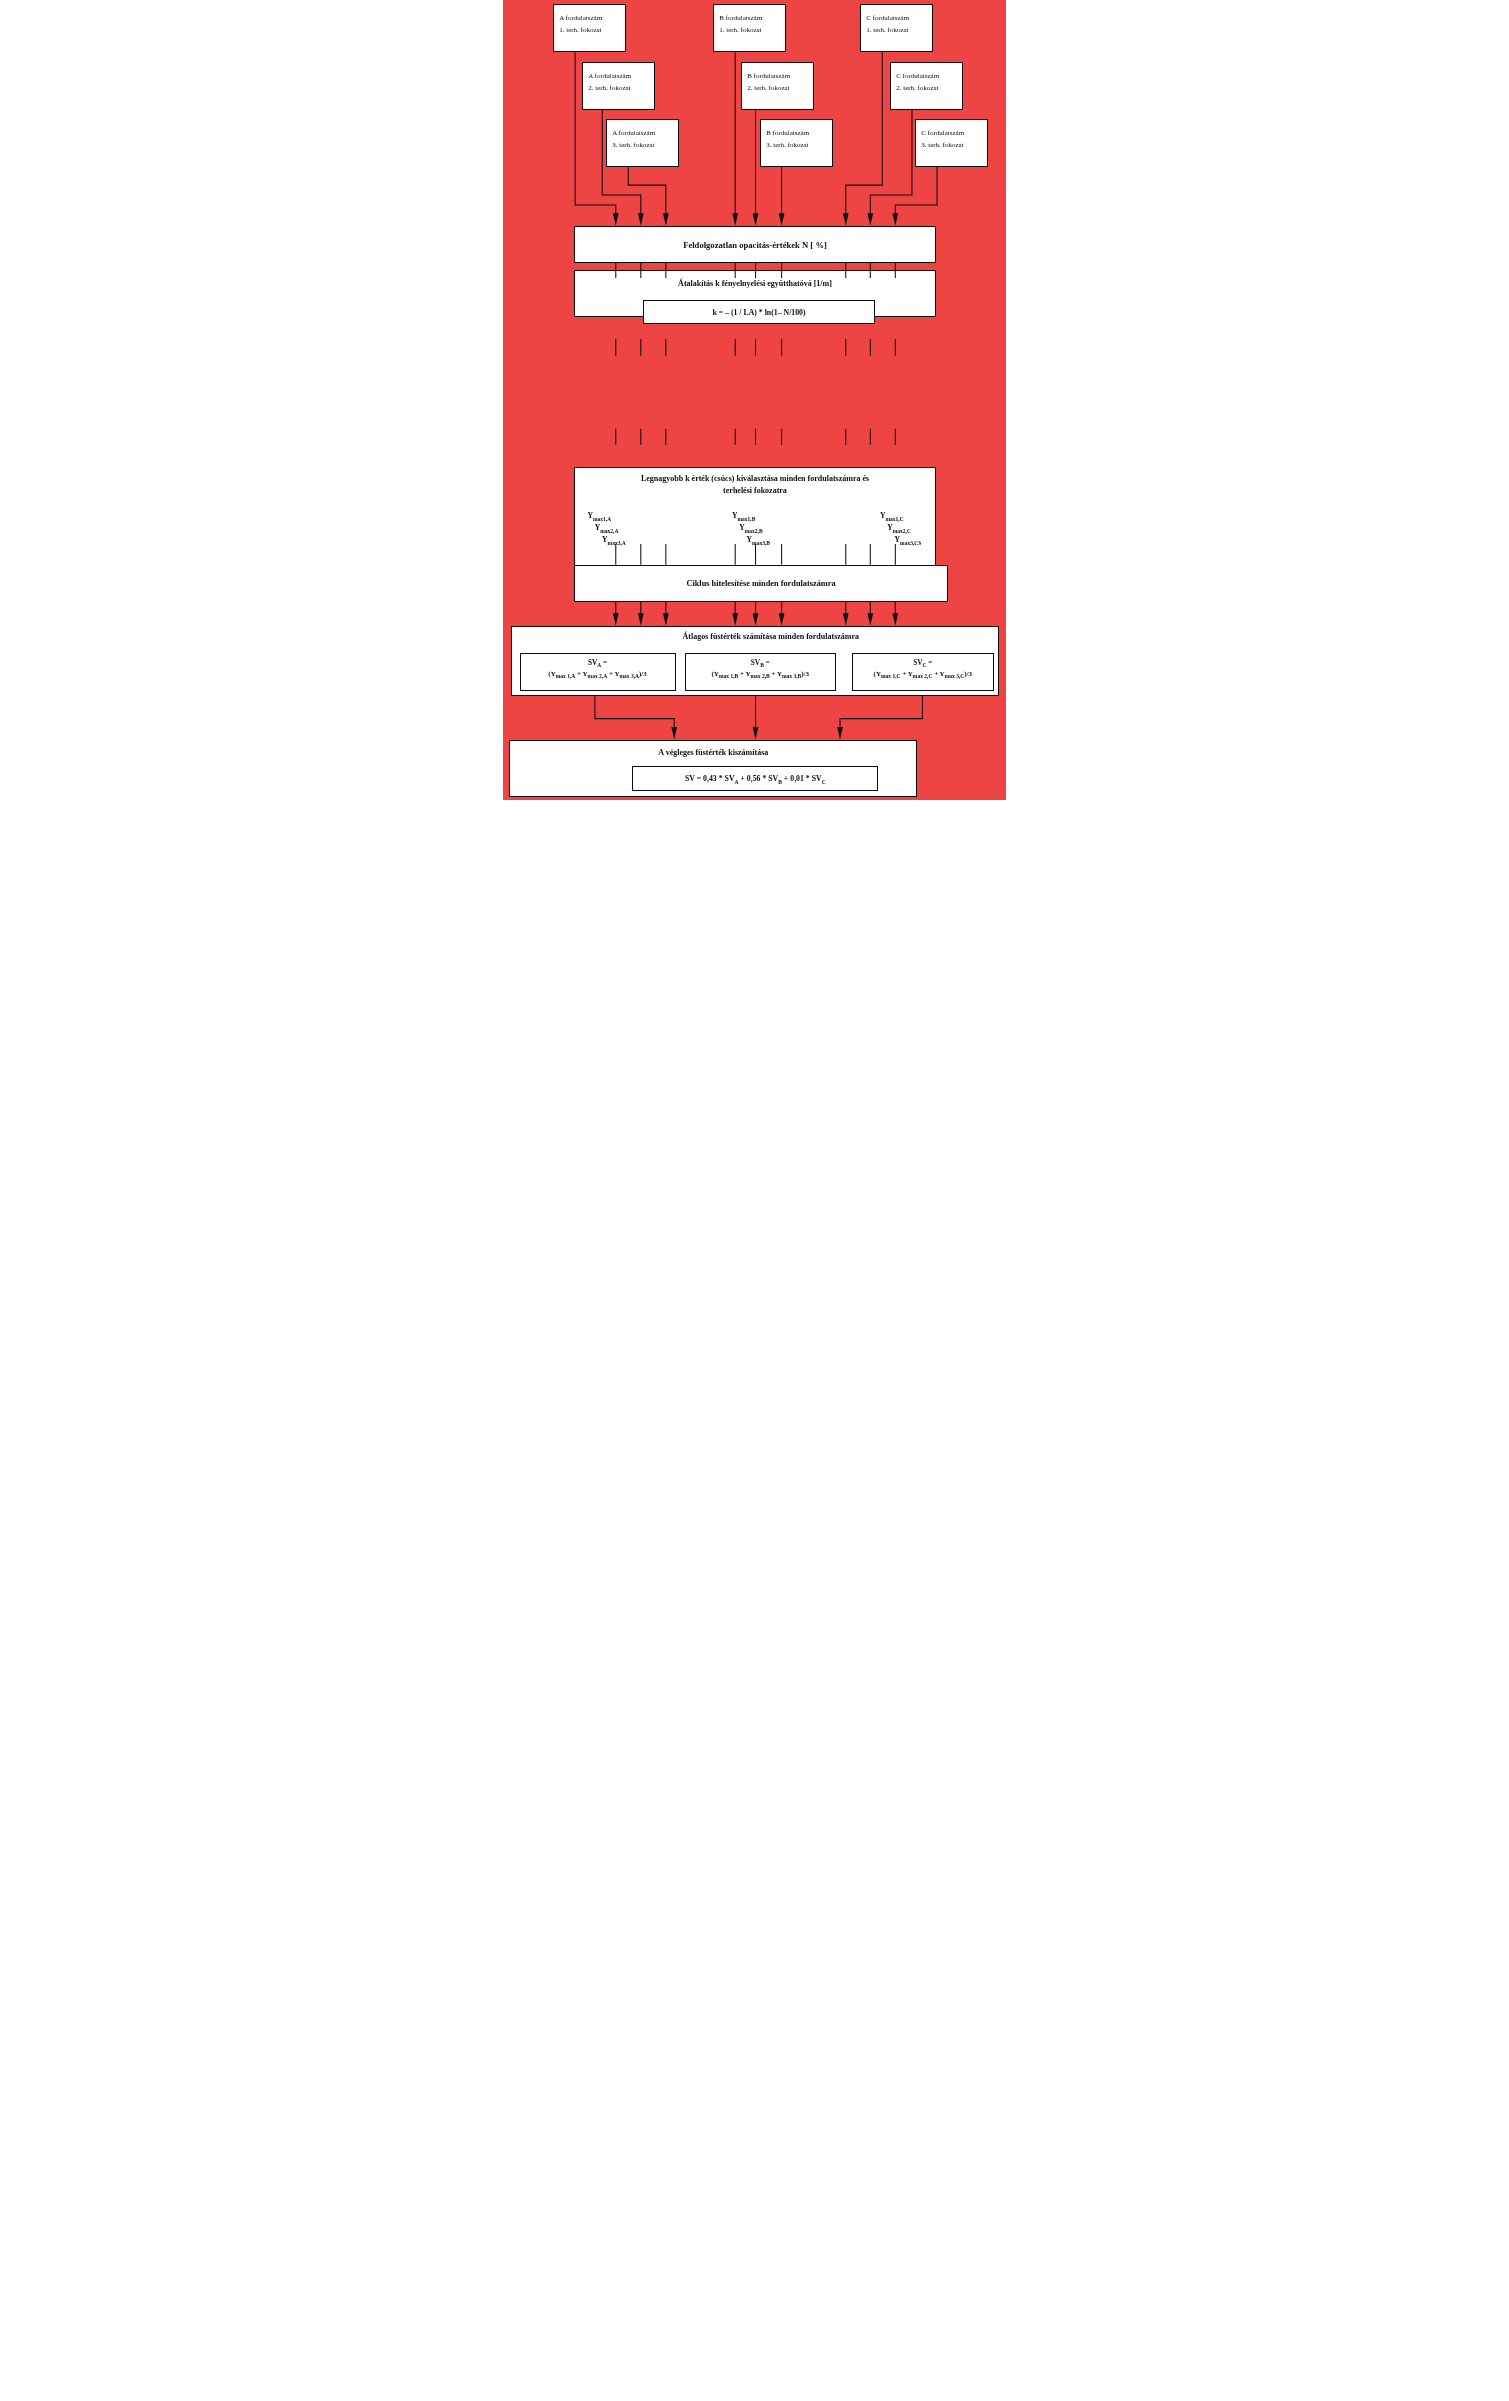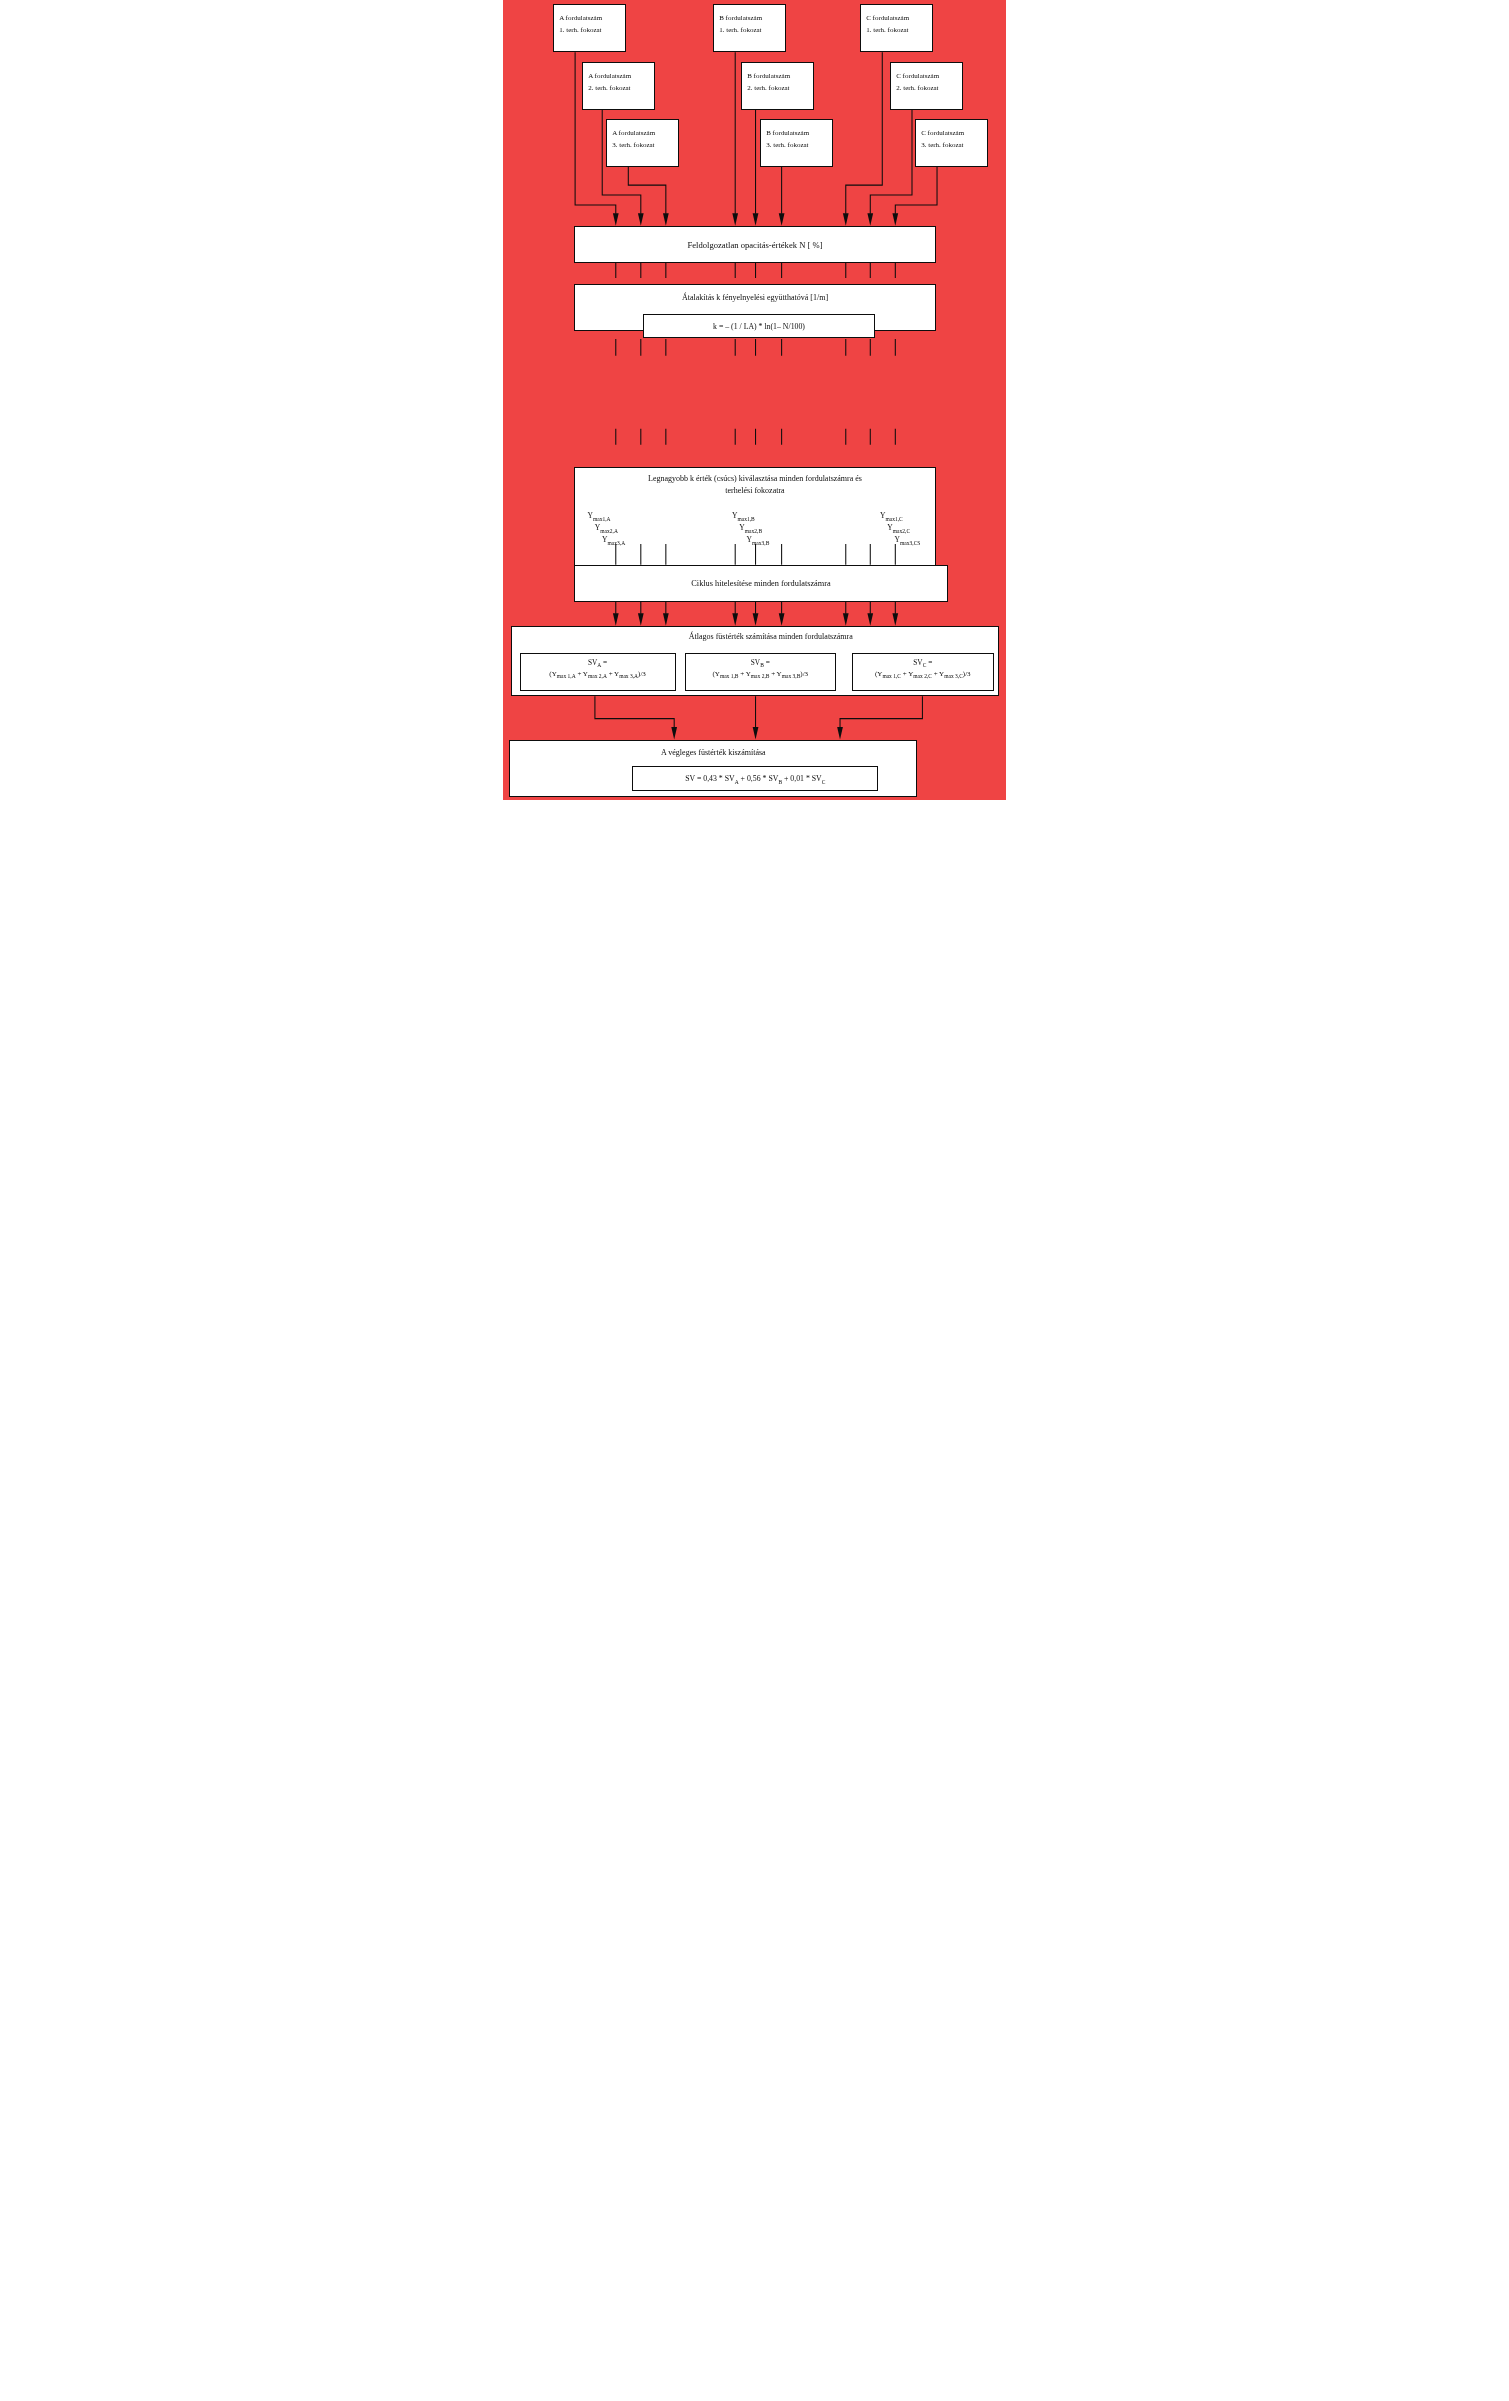--- a/index.html
+++ b/index.html
@@ -3,21 +3,21 @@
 <meta charset="utf-8">
 <style>
   html,body{margin:0;padding:0;background:#ffffff;}
   .canvas{
     position:relative;width:503px;height:800px;margin:0 auto;
     background:#ef4444;color:#0d0d0d;
     font-family:"Liberation Serif","DejaVu Serif",serif;
     overflow:hidden;
   }
   .box{position:absolute;border:1px solid #0d0d0d;background:#ffffff;box-sizing:border-box;}
-  .bigbox{border-width:1.6px 1px;}
+  .bigbox{border-width:1.6px 1px;font-weight:bold;}
   .srcbox{padding:8.3px 2.1px 0 5.2px;font-size:7px;line-height:1.65;}
   .center{text-align:center;}
   .vcenter{display:flex;align-items:center;justify-content:center;}
   .title{font-size:8px;}
   sub{font-size:5.5px;line-height:0;}
   svg.overlay{position:absolute;left:0;top:0;width:503px;height:800px;z-index:3;}
   .ybase{font-size:7.6px;}
   .formula{font-size:7.3px;white-space:nowrap;}
   .innerbox{position:absolute;border:1px solid #0d0d0d;box-sizing:border-box;background:#fff;}
 </style>
@@ -110,21 +110,21 @@
   </div>
   <div class="box srcbox" style="left:412px;top:119px;width:73px;height:48px;">
     <div>C fordulatszám</div>
     <div>3. terh. fokozat</div>
   </div>
 
   <div class="box bigbox vcenter" style="left:71px;top:226px;width:362px;height:37px;font-size:8.6px;">
     <span>Feldolgozatlan opacitás-értékek N [ %]</span>
   </div>
 
-  <div class="box bigbox" style="left:71px;top:284px;width:362px;height:47px;">
+  <div class="box bigbox" style="left:71px;top:270px;width:362px;height:47px;">
     <div class="center title" style="margin-top:8.3px;">Átalakítás k fényelnyelési együtthatóvá [1/m]</div>
     <div class="innerbox vcenter" style="left:68px;top:29px;width:232px;height:24px;font-size:7.8px;">
       <span>k = – (1 / LA) * ln(1– N/100)</span>
     </div>
   </div>
 
 
   <div class="box bigbox" style="left:71px;top:467px;width:362px;height:99px;">
     <div class="center title" style="margin-top:6.3px;">Legnagyobb k érték (csúcs) kiválasztása minden fordulatszámra és</div>
     <div class="center title" style="margin-top:3.1px;">terhelési fokozatra</div>

